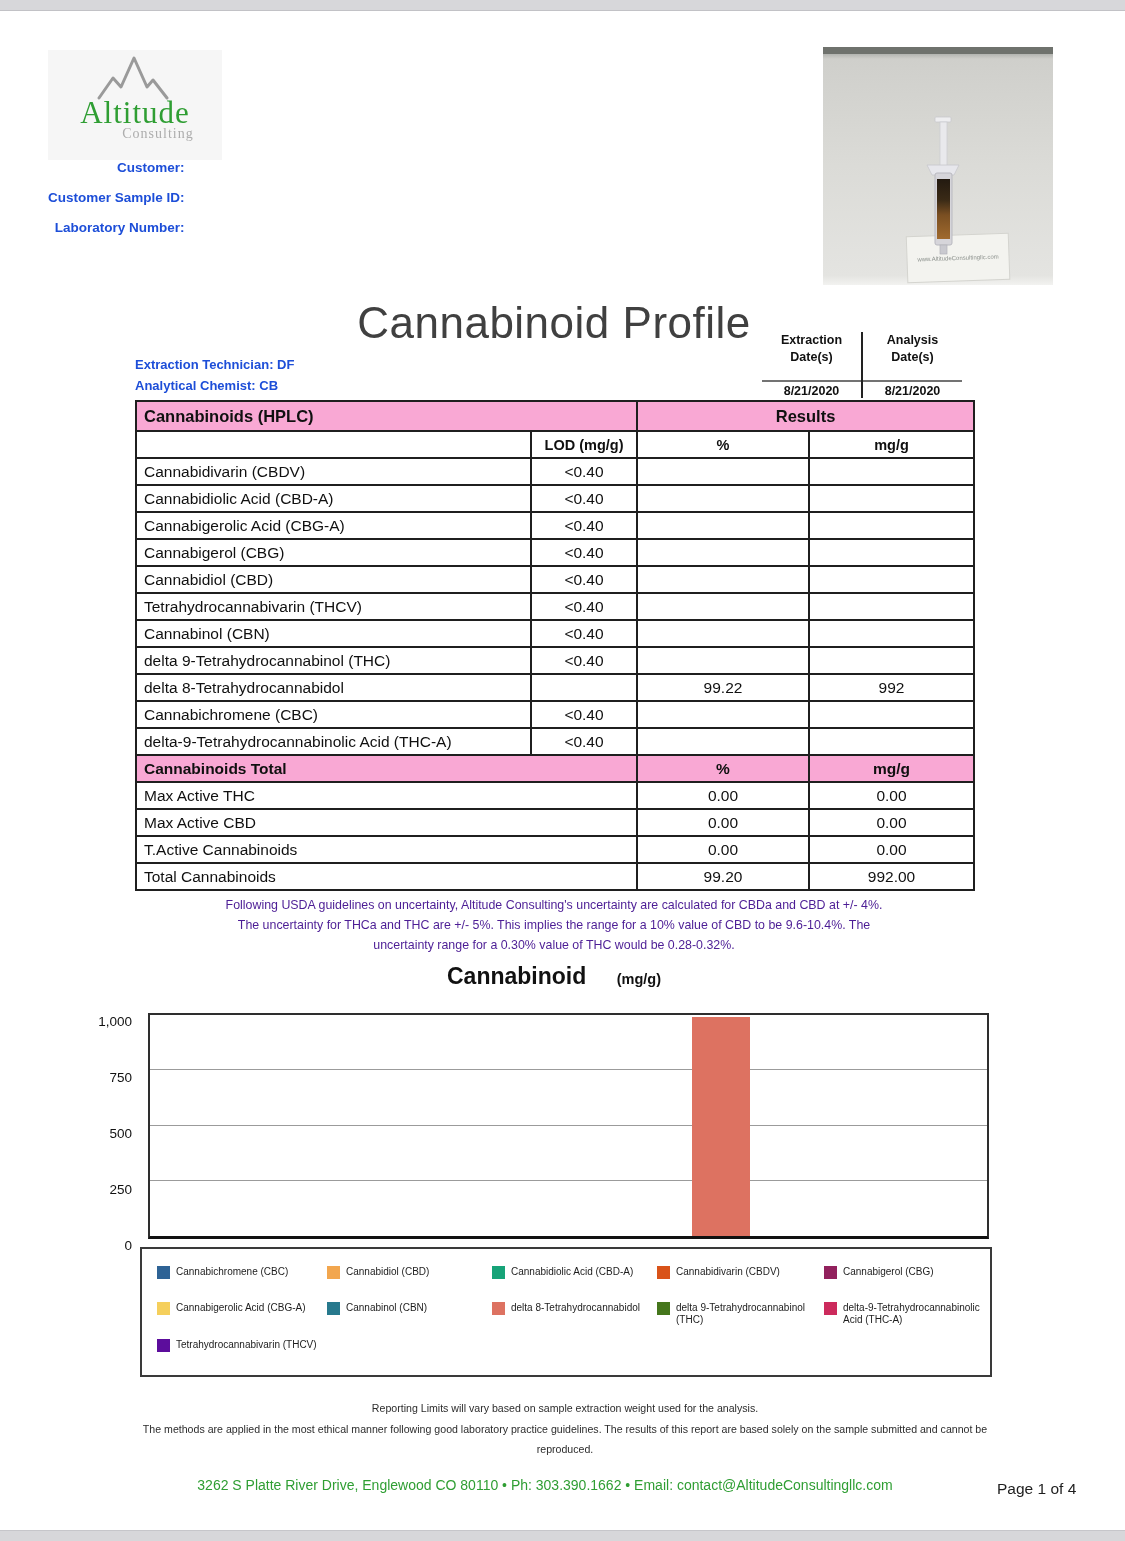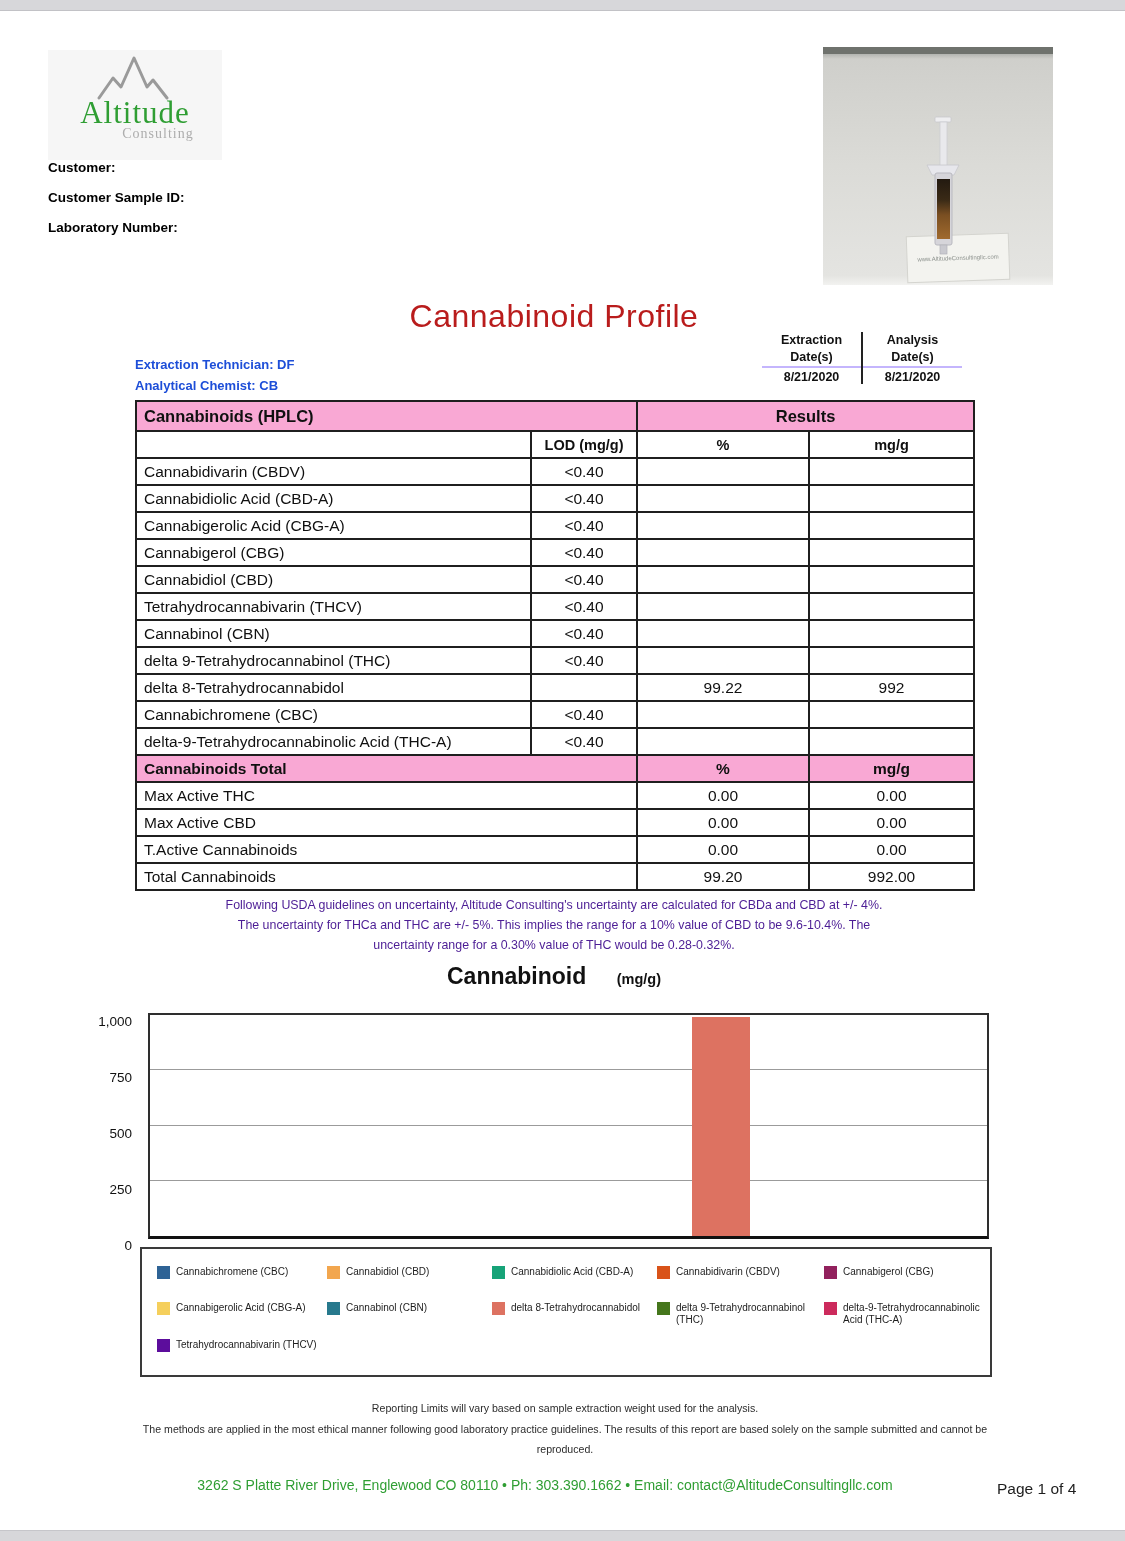--- a/index.html
+++ b/index.html
@@ -7,35 +7,35 @@
         font-family:"Liberation Sans",sans-serif;overflow:hidden;margin:0 auto;}
   .band-top{position:absolute;left:0;top:0;width:1125px;height:10px;background:#d7d7da;border-bottom:1px solid #c2c2c6;}
   .band-bottom{position:absolute;left:0;top:1530px;width:1125px;height:11px;background:#d7d7da;border-top:1px solid #c6c6ca;}
 
   
   .logo{position:absolute;left:48px;top:50px;width:174px;height:110px;background:#f6f6f6;text-align:center;}
   .logo svg{display:block;margin:4px auto 0;}
   .logo .brand{font-family:"Liberation Serif",serif;font-size:31px;color:#2f9e33;line-height:26px;letter-spacing:1px;}
   .logo .sub{font-family:"Liberation Serif",serif;font-size:14px;color:#adadad;line-height:16px;padding-left:46px;letter-spacing:1px;}
 
-  .cust-fields{position:absolute;left:48px;top:160px;font-size:13.5px;font-weight:bold;color:#000000;}
+  .cust-fields{position:absolute;left:48px;top:160px;font-size:13.5px;font-weight:bold;color:#1d4ed8;text-align:right;}
   .cust-fields div{margin-bottom:15px;}
 
   
   .photo{position:absolute;left:823px;top:47px;width:230px;height:238px;}
 
   .doc-title{position:absolute;left:135px;top:298px;width:838px;text-align:center;
-             font-size:32px;color:#b91c1c;letter-spacing:0.5px;}
+             font-size:44px;color:#404040;letter-spacing:0.5px;}
 
   .tech-block{position:absolute;left:135px;top:354px;font-size:13px;font-weight:bold;color:#1d4ed8;line-height:21px;}
 
   .dates{position:absolute;left:762px;top:332px;width:200px;display:flex;font-size:12.5px;font-weight:bold;color:#111;}
   .dates .col{flex:1;text-align:center;}
   .dates .col + .col{border-left:2px solid #222;}
-  .dates .hdr{line-height:17px;border-bottom:2px solid #c4b5fd;padding-bottom:0;}
+  .dates .hdr{line-height:17px;border-bottom:2px solid #737373;padding-bottom:14px;}
   .dates .val{padding-top:2px;}
 
   
   .results-wrap{position:absolute;left:135px;top:400px;}
   table.results{border-collapse:collapse;table-layout:fixed;width:838px;}
   table.results td{border:2px solid #1f1f1f;font-size:15.5px;color:#101010;height:25px;padding:0 4px;
                    overflow:hidden;white-space:nowrap;}
   table.results .green td{background:#f9a8d4;font-weight:bold;}
   table.results .ghead td{height:28px;font-size:16.5px;}
   table.results .subhead td{font-weight:bold;text-align:center;font-size:14.5px;border-radius:11px;}

